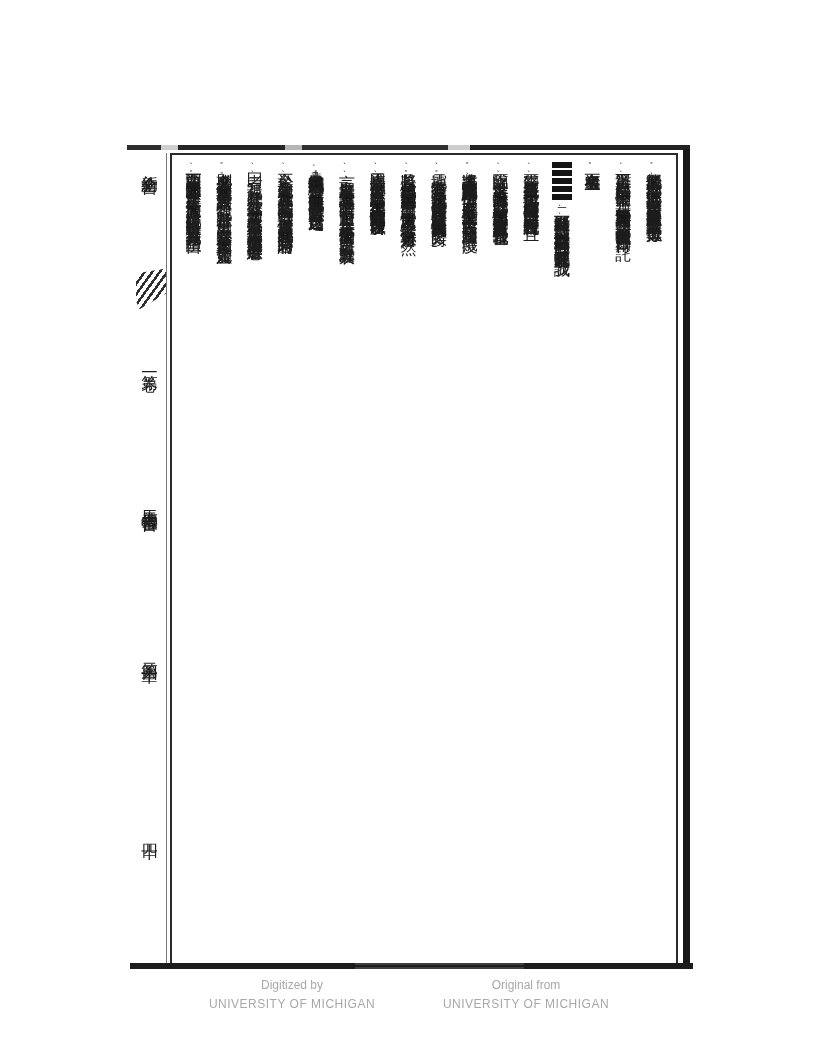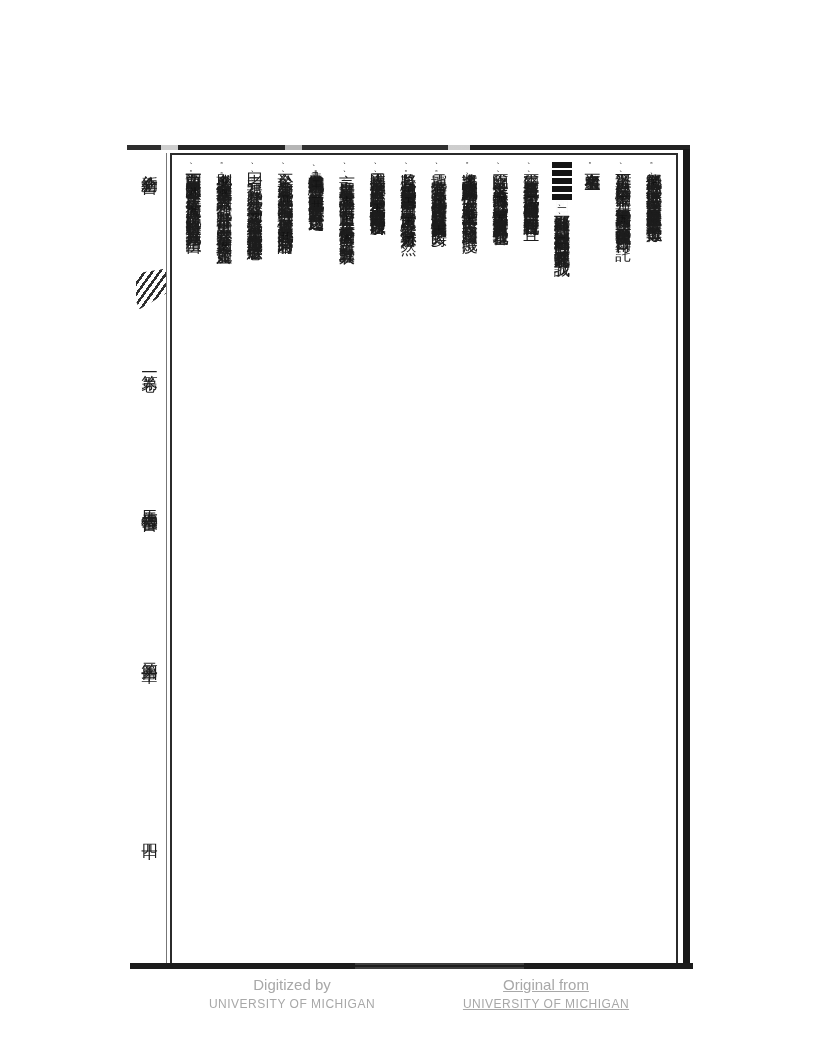--- a/index.html
+++ b/index.html
@@ -43,24 +43,24 @@
     position:absolute;left:136px;top:270px;width:30px;height:38px;
     background:repeating-linear-gradient(128deg,#2f2f2f 0 2.6px,transparent 2.6px 6.4px);
     clip-path:polygon(0 18%,14% 4%,100% 0,100% 66%,12% 100%,0 78%);
     transform:skewY(-6deg);
   }
   
   .footer-block{
     position:absolute;top:976px;width:300px;text-align:center;
     font-family:"Liberation Sans", sans-serif;color:#a8a8a8;
   }
-  .footer-block .l1{font-size:15px;line-height:18px;}
+  .footer-block .l1{font-size:12px;line-height:18px;}
   .footer-block .l2{font-size:12px;line-height:20px;letter-spacing:.5px;}
   .fb-left{left:142px;}
-  .fb-right{left:396px;text-decoration:underline;}
+  .fb-right{left:376px;}
 </style>
 </head>
 <body>
 
 <div class="top-smudge"></div>
 <div class="frame"></div>
 <div class="outer-right-bar"></div>
 <div class="bottom-bar"></div>
 <div class="margin-rule"></div>
 

